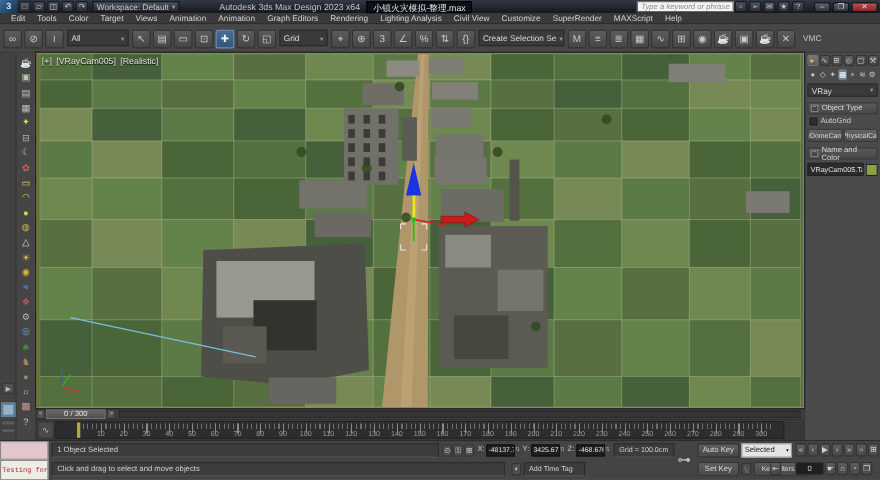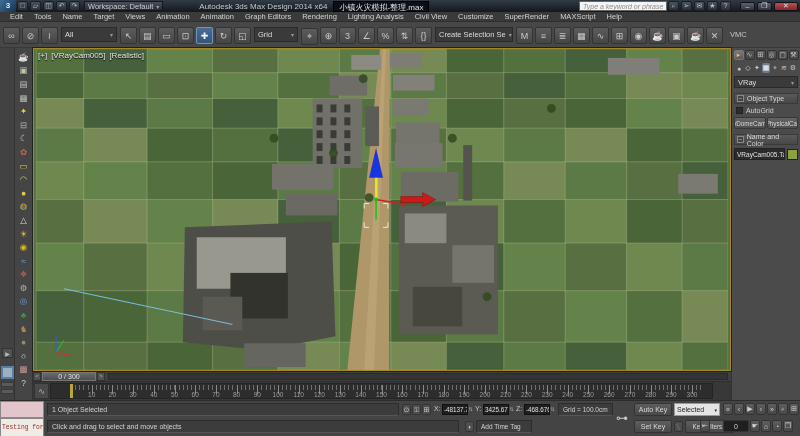--- a/index.html
+++ b/index.html
@@ -153,36 +153,36 @@
 
 <div id="app">
 
   <div class="titlebar">
     <div class="maxlogo">3</div>
     <span id="qat"><span class="qbtn">□</span><span class="qbtn">▱</span><span class="qbtn">◫</span><span class="qbtn">↶</span><span class="qbtn">↷</span></span>
     <div class="ws-dd">
       <span>Workspace: Default</span>
       <span class="dda">▾</span>
     </div>
-    <div class="title-text">Autodesk 3ds Max Design 2014 x64</div>
+    <div class="title-text">Autodesk 3ds Max Design 2023 x64</div>
     <div class="file-tab">小镇火灾模拟-整理.max</div>
     <div class="tspacer"></div>
     <div class="searchbox">Type a keyword or phrase</div>
     <span id="sicons"><span class="qbtn">⌕</span><span class="qbtn">➢</span><span class="qbtn">✉</span><span class="qbtn">★</span><span class="qbtn">?</span></span>
     <div class="winbtns">
       <div class="wbtn">–</div>
       <div class="wbtn">❐</div>
       <div class="wbtn close">✕</div>
     </div>
   </div>
 
   <div class="menubar" id="menubar">
       <span class="menu-item">Edit</span>
       <span class="menu-item">Tools</span>
-      <span class="menu-item">Name</span>
+      <span class="menu-item">Color</span>
       <span class="menu-item">Target</span>
       <span class="menu-item">Views</span>
       <span class="menu-item">Animation</span>
       <span class="menu-item">Animation</span>
       <span class="menu-item">Graph Editors</span>
       <span class="menu-item">Rendering</span>
       <span class="menu-item">Lighting Analysis</span>
       <span class="menu-item">Civil View</span>
       <span class="menu-item">Customize</span>
       <span class="menu-item">SuperRender</span>

